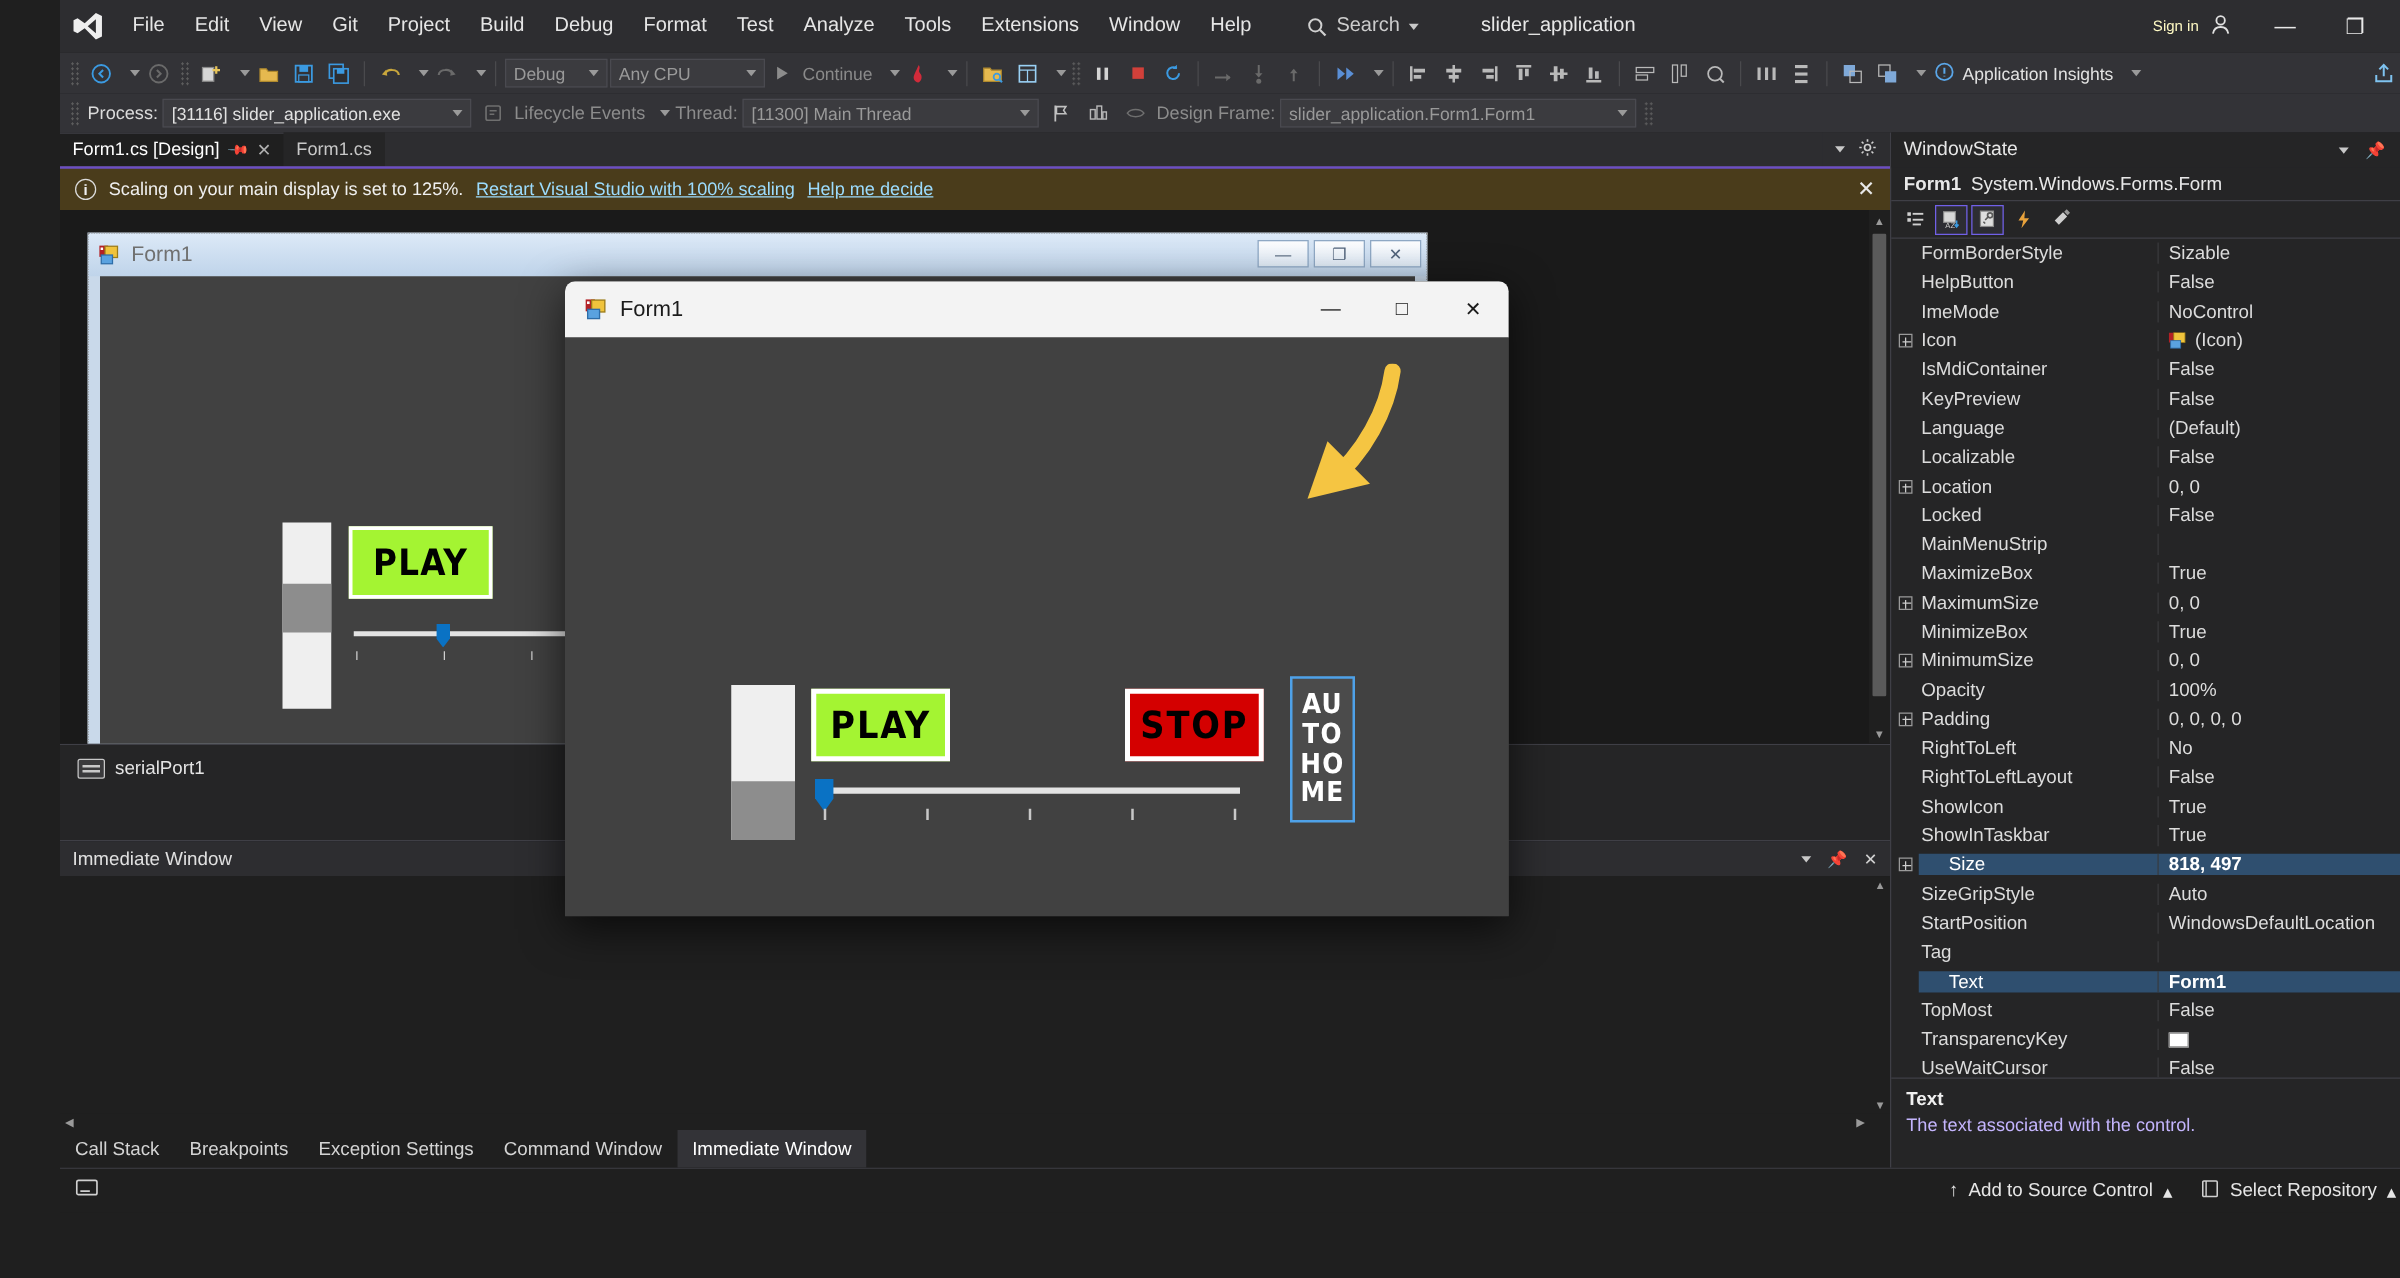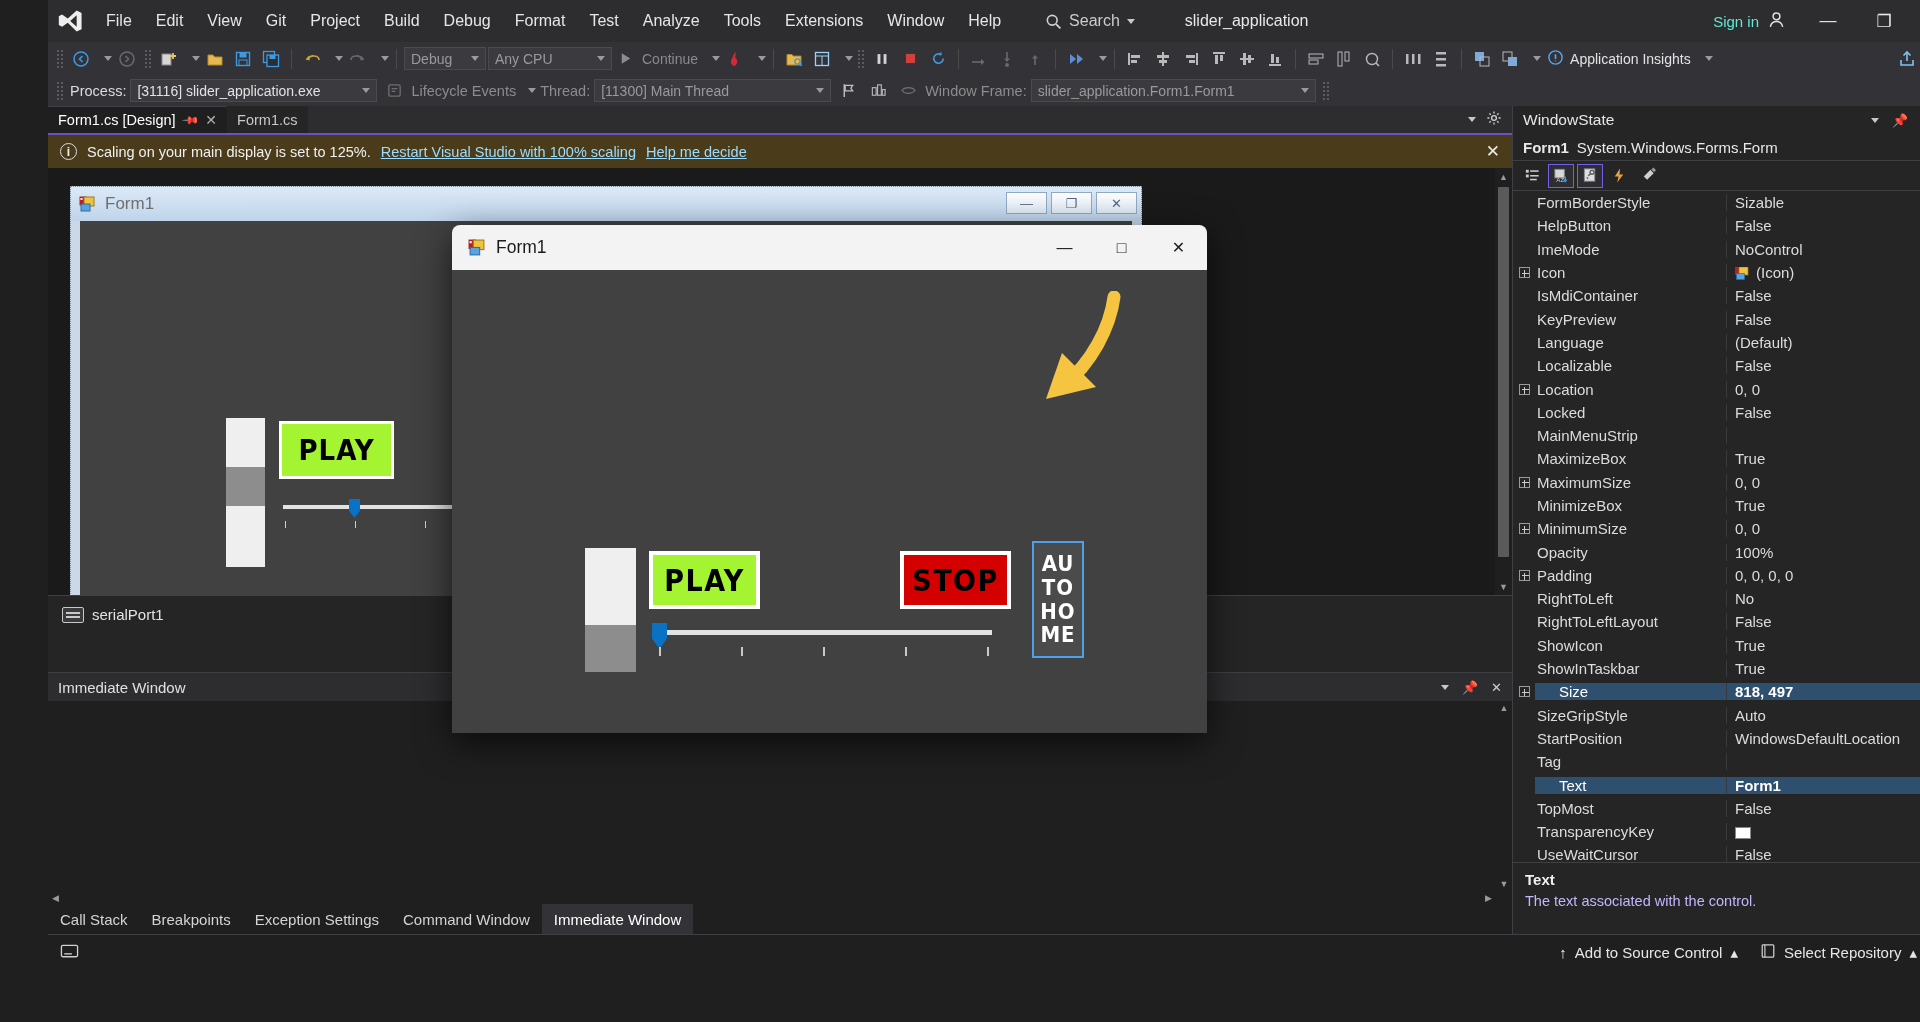--- a/index.html
+++ b/index.html
@@ -15,21 +15,21 @@
   .titlebar{height:42px;background:#2d2d30;display:flex;align-items:center;flex:0 0 42px;position:relative;}
   .vs-logo{width:46px;display:flex;align-items:center;justify-content:center;}
   .vs-logo svg{width:26px;height:26px;}
   .menubar{display:flex;align-items:center;height:100%;}
   .menubar .mi{padding:0 12px;line-height:42px;font-size:16px;color:#e6e6e6;cursor:default;white-space:nowrap;}
   .searchbox{display:flex;align-items:center;margin-left:22px;gap:7px;color:#ccc;font-size:16px;padding:3px 10px;}
   .searchbox .mag{width:17px;height:17px;display:inline-block;}
   .caretdown{width:0;height:0;border-left:4px solid transparent;border-right:4px solid transparent;border-top:5px solid #c8c8c8;display:inline-block;}
   .solname{margin-left:40px;font-size:16px;color:#e8e8e8;}
   .tb-right{margin-left:auto;display:flex;align-items:center;height:100%;}
-  .signin{display:flex;align-items:center;gap:8px;font-size:15px;color:#5eead4;padding:0 14px;}
+  .signin{display:flex;align-items:center;gap:8px;font-size:12px;color:#fef9c3;padding:0 14px;}
   .wbtn{width:56px;height:42px;display:flex;align-items:center;justify-content:center;color:#e8e8e8;font-size:17px;}
 
   
   .toolbar{height:33px;background:#333337;display:flex;align-items:center;padding:0 6px;gap:2px;flex:0 0 33px;font-size:14px;}
   .tb-sep{width:1px;height:20px;background:#4a4a4d;margin:0 5px;}
   .tb-ico{width:26px;height:25px;display:flex;align-items:center;justify-content:center;color:#d4d4d4;}
   .grip{width:8px;height:20px;display:inline-block;
         background-image:radial-gradient(#666 1px, transparent 1px);
         background-size:4px 4px;opacity:.8;margin:0 2px;}
   .combo{height:23px;background:#3b3b3f;border:1px solid #4a4a50;color:#9a9a9a;
@@ -525,21 +525,21 @@
           <rect x="2.5" y="6" width="4" height="8" fill="none" stroke="#b8b8b8" stroke-width="1.2"></rect>
           <rect x="8" y="3" width="4" height="11" fill="none" stroke="#b8b8b8" stroke-width="1.2"></rect>
           <rect x="13" y="8" width="3" height="6" fill="none" stroke="#b8b8b8" stroke-width="1.2"></rect>
         </svg>
       </div>
     <div class="tb-ico">
         <svg viewBox="0 0 18 18" width="17" height="17">
           <path d="M2 9c3-4 11-4 14 0-3 4-11 4-14 0z" fill="none" stroke="#6f6f6f" stroke-width="1.3"></path>
         </svg>
       </div>
-    <span class="lbl dim">Window Frame:</span>
+    <span class="lbl dim">Design Frame:</span>
     <div class="combo" style="width:285px;">
       <span class="cv">slider_application.Form1.Form1</span>
       <span class="mini-caret"></span>
     </div>
     <span class="grip"></span>
   </div>
 
   <div class="body">
 
     <div class="leftcol">

